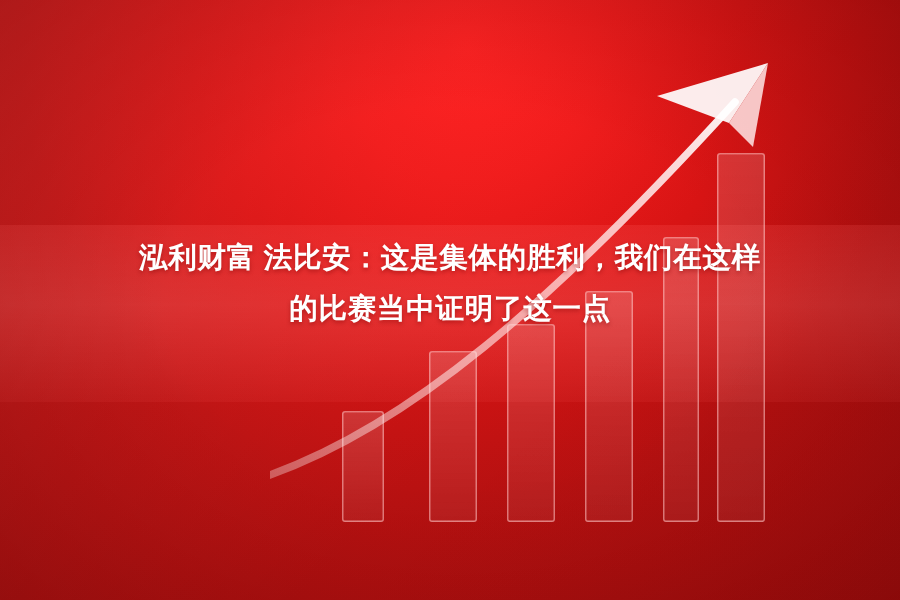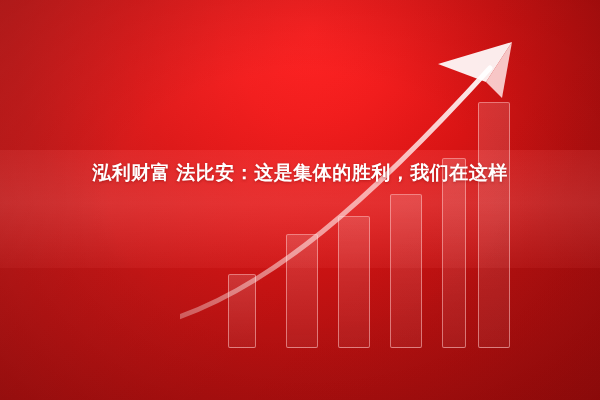--- a/index.html
+++ b/index.html
@@ -6,21 +6,21 @@
     margin: 0;
     padding: 0;
     background: #ffffff;
   }
   #canvas {
     position: relative;
     width: 600px;
     height: 400px;
     overflow: hidden;
     background: #b91c1c;
-    font-family: Liberation Sans, sans-serif;
+    font-family: Liberation Serif, serif;
   }
   
   #bg-glow {
     position: absolute;
     inset: 0;
     background:
       radial-gradient(circle at 52% 8%, #ff2020 0%, #f01b1b 18%, #d81414 38%, #b81111 62%, #a40f0f 100%);
   }
   
   #bg-wash {
@@ -113,15 +113,16 @@
         <stop offset="100%" stop-color="#ffffff" stop-opacity="0.95"></stop>
       </linearGradient>
     </defs>
     <path d="M -10 300 C 90 268, 190 180, 310 48" fill="none" stroke="url(#arrowGrad)" stroke-width="5" stroke-linecap="round"></path>
     <path d="M 332 22 L 258 44 L 306 62 Z" fill="#ffffff" fill-opacity="0.92"></path>
     <path d="M 332 22 L 306 62 L 322 78 Z" fill="#ffe6e6" fill-opacity="0.85"></path>
   </svg>
 
   <div id="headline">
     <span class="line">泓利财富 法比安：这是集体的胜利，我们在这样</span>
+    <span class="line">的比赛当中证明了这一点</span>
   </div>
 
 </div>
 
 </body></html>

